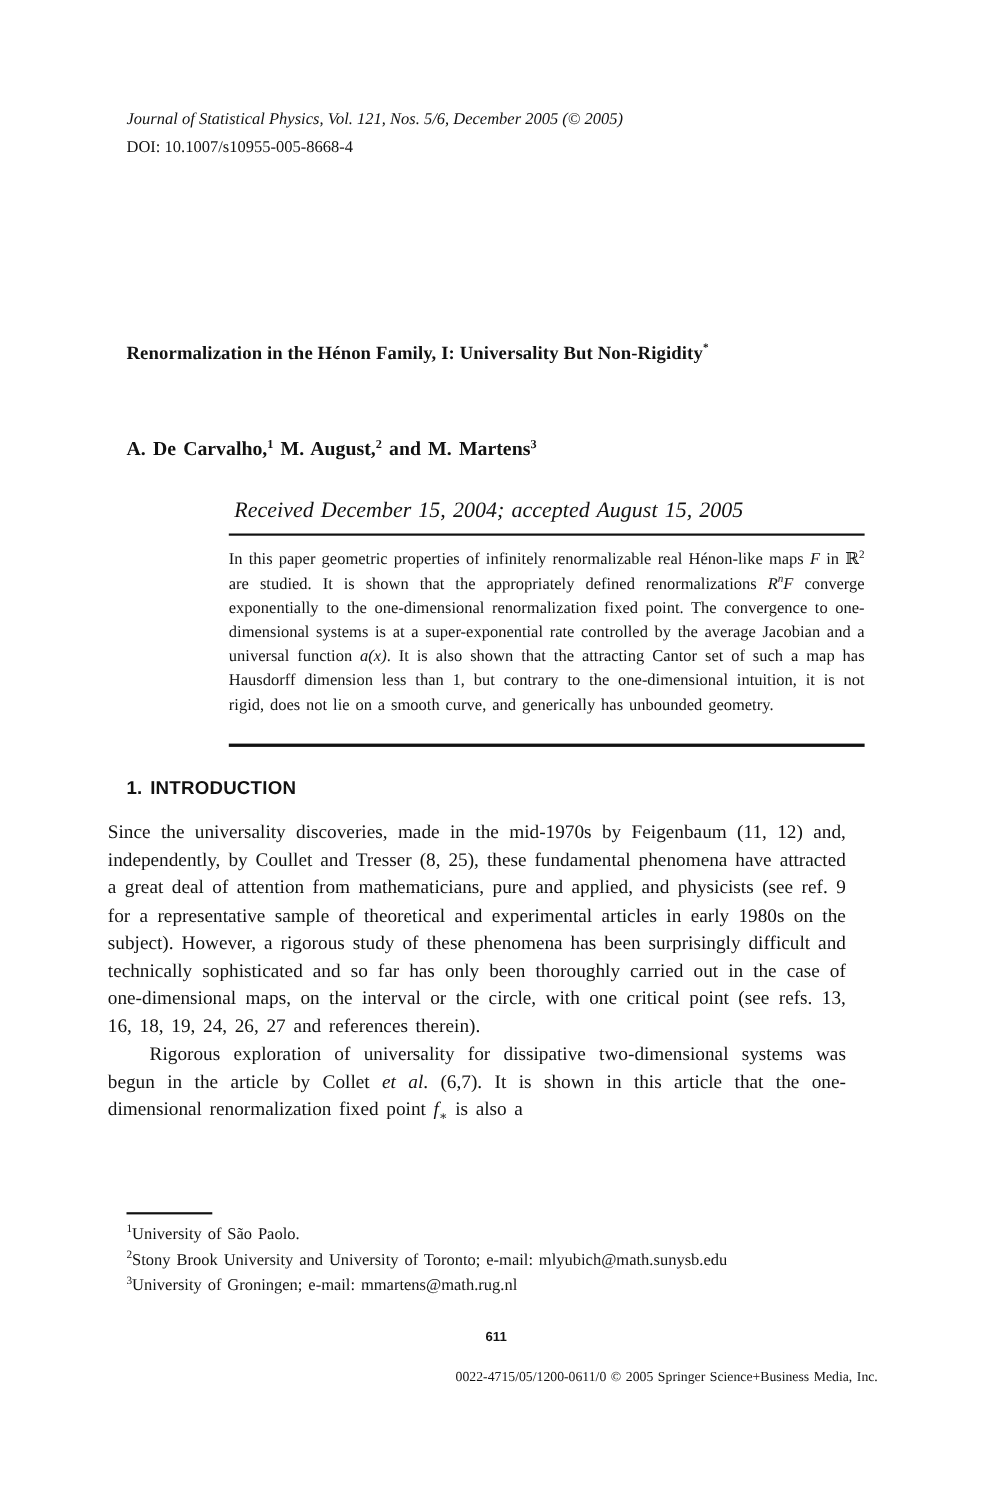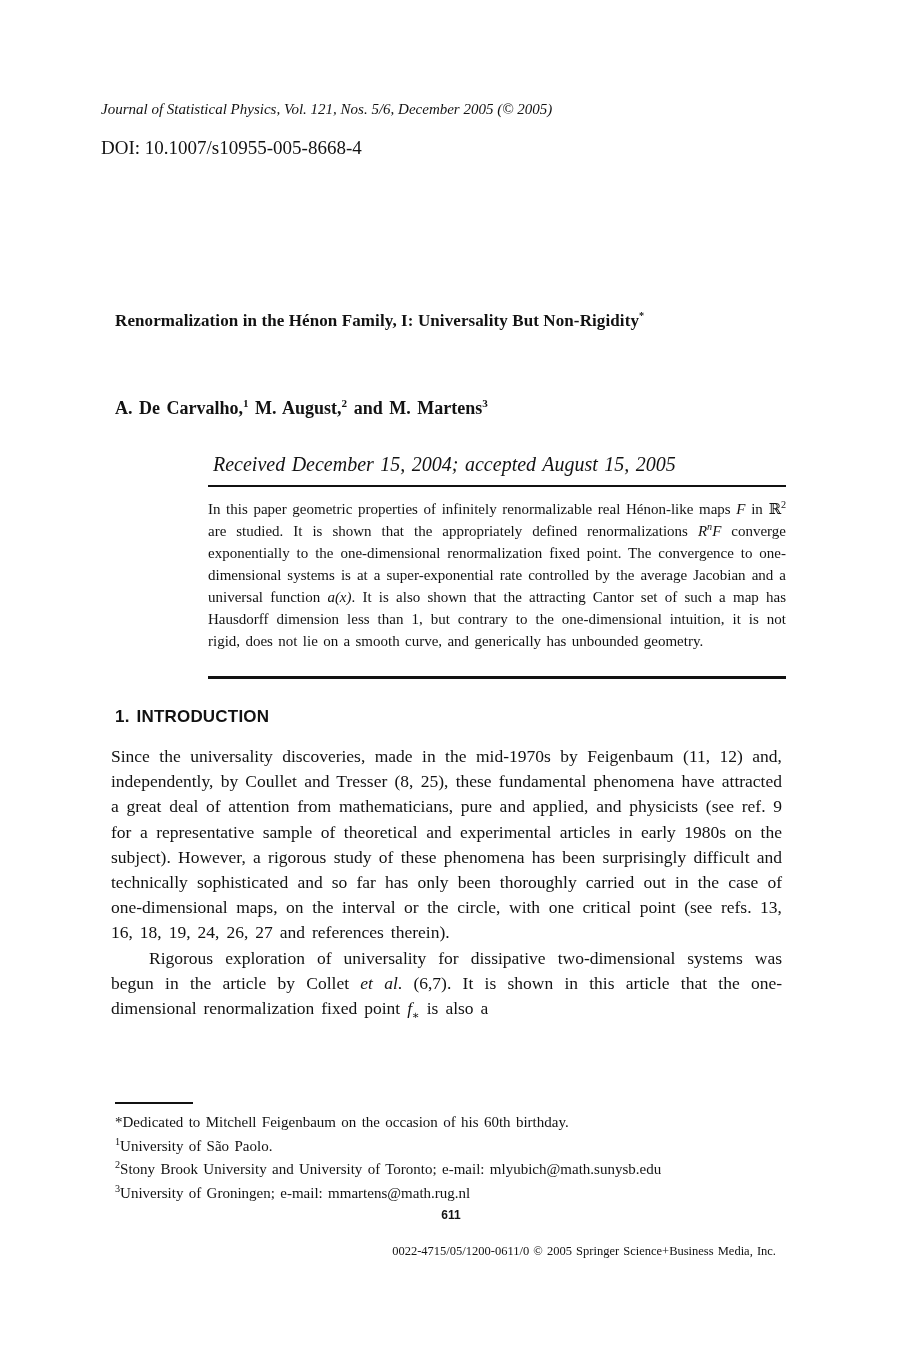--- a/index.html
+++ b/index.html
@@ -20,23 +20,23 @@
   .block { position: absolute; }
 
   
   .journal-line {
     font-style: italic;
     font-size: 15px;
     line-height: 22px;
     white-space: nowrap;
   }
   .doi-line {
-    font-size: 19px;
+    font-size: 15px;
     line-height: 22px;
-    margin-top: 17px;
+    margin-top: 3px;
     white-space: nowrap;
   }
 
   
   .paper-title {
     font-weight: bold;
     font-size: 17px;
     line-height: 35px;
     letter-spacing: 0.1px;
   }
@@ -124,51 +124,50 @@
   }
 
   sup { line-height: 0; }
   sub { line-height: 0; }
 </style>
 </head>
 <body>
 
 <div class="page">
 
-  <div class="block" style="left:101px; top:98px; width:672px;">
+  <div class="block" style="left:115px; top:98px; width:672px;">
     <div class="journal-line">Journal of Statistical Physics, Vol. 121, Nos. 5/6, December 2005 (© 2005)</div>
     <div class="doi-line">DOI: 10.1007/s10955-005-8668-4</div>
   </div>
 
   <div class="block paper-title" style="left:115px; top:303px; width:675px;"><span>Renormalization in the Hénon Family, I: Universality But Non-Rigidity</span><sup>*</sup></div>
 
   <div class="block authors-line" style="left:115px; top:396px; width:672px;"><span>A. De Carvalho,</span><sup>1</sup><span> M. August,</span><sup>2</sup><span> and M. Martens</span><sup>3</sup></div>
 
   <div class="block received-line" style="left:213px; top:453px;">Received December 15, 2004; accepted August 15, 2005</div>
 
   <div class="block" style="left:208px; top:485px; width:578px;">
     <hr class="abstract-rule">
     <div class="abstract-text"><span>In this paper geometric properties of infinitely renormalizable real Hénon-like maps </span><span style="font-style: italic;">F</span><span> in ℝ</span><sup>2</sup><span> are studied. It is shown that the appropriately defined renormalizations </span><span style="font-style: italic;">R</span><sup style="font-style: italic;">n</sup><span style="font-style: italic;">F</span><span> converge exponentially to the one-dimensional renormalization fixed point. The convergence to one-dimensional systems is at a super-exponential rate controlled by the average Jacobian and a universal function </span><span style="font-style: italic;">a(x)</span><span>. It is also shown that the attracting Cantor set of such a map has Hausdorff dimension less than 1, but contrary to the one-dimensional intuition, it is not rigid, does not lie on a smooth curve, and generically has unbounded geometry.</span></div>
     <hr class="abstract-rule" style="border-top-width:3px;">
   </div>
 
   <div class="block section-heading" style="left:115px; top:707px;">1. INTRODUCTION</div>
 
-  <div class="block body-text" style="left:111px; top:744px; width:671px;">
+  <div class="block body-text" style="left:98px; top:744px; width:671px;">
     <p><span>Since the universality discoveries, made in the mid-1970s by Feigenbaum (11, 12) and, independently, by Coullet and Tresser (8, 25), these fundamental phenomena have attracted a great deal of attention from mathematicians, pure and applied, and physicists (see ref. 9 for a representative sample of theoretical and experimental articles in early 1980s on the subject). However, a rigorous study of these phenomena has been surprisingly difficult and technically sophisticated and so far has only been thoroughly carried out in the case of one-dimensional maps, on the interval or the circle, with one critical point (see refs. 13, 16, 18, 19, 24, 26, 27 and references therein).</span></p>
     <p class="indented"><span>Rigorous exploration of universality for dissipative two-dimensional systems was begun in the article by Collet </span><span style="font-style: italic;">et al</span><span>. (6,7). It is shown in this article that the one-dimensional renormalization fixed point </span><span style="font-style: italic;">f</span><sub>∗</sub><span> is also a</span></p>
   </div>
 
   <div class="block" style="left:115px; top:1102px; width:672px;">
     <hr class="footnote-rule">
     <div class="footnotes">
-      <p><span>*Dedicated to Mitchell Feigenbaum on the occasion of his 60th birthday.</span></p>
       <p><sup>1</sup><span>University of São Paolo.</span></p>
       <p><sup>2</sup><span>Stony Brook University and University of Toronto; e-mail: mlyubich@math.sunysb.edu</span></p>
       <p><sup>3</sup><span>University of Groningen; e-mail: mmartens@math.rug.nl</span></p>
     </div>
   </div>
 
   <div class="block page-number" style="left:115px; top:1208px; width:672px;">611</div>
 
-  <div class="block footer-line" style="left:104px; top:1244px; width:672px;">0022-4715/05/1200-0611/0 © 2005 Springer Science+Business Media, Inc.</div>
+  <div class="block footer-line" style="left:126px; top:1244px; width:672px;">0022-4715/05/1200-0611/0 © 2005 Springer Science+Business Media, Inc.</div>
 
 </div>
 
 </body></html>

